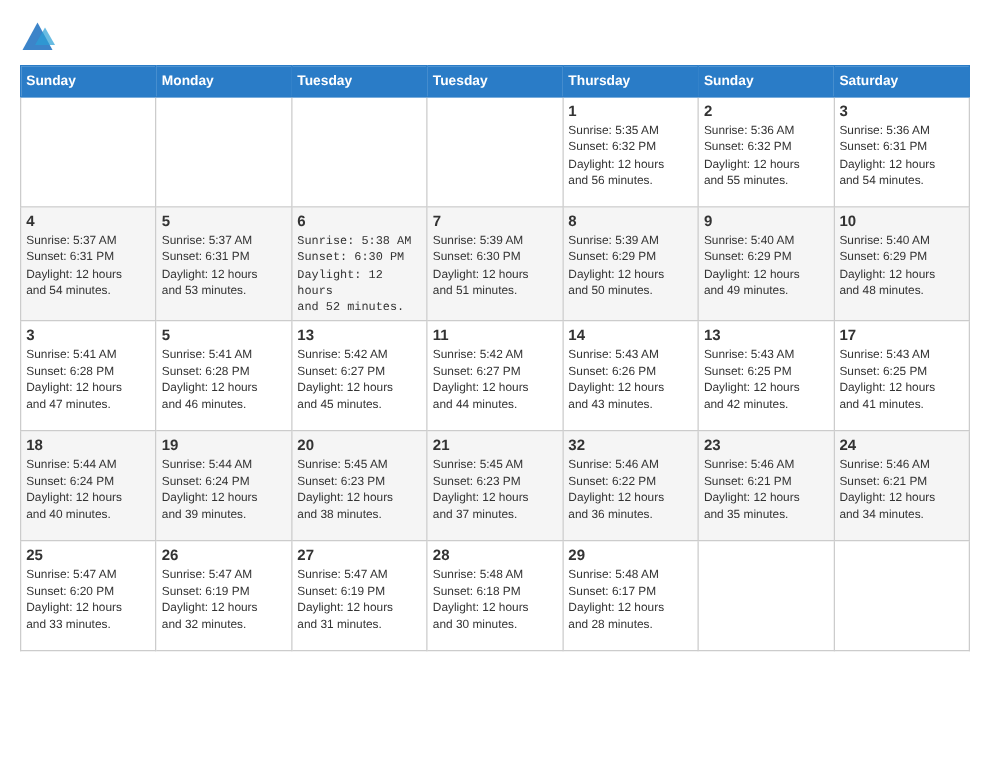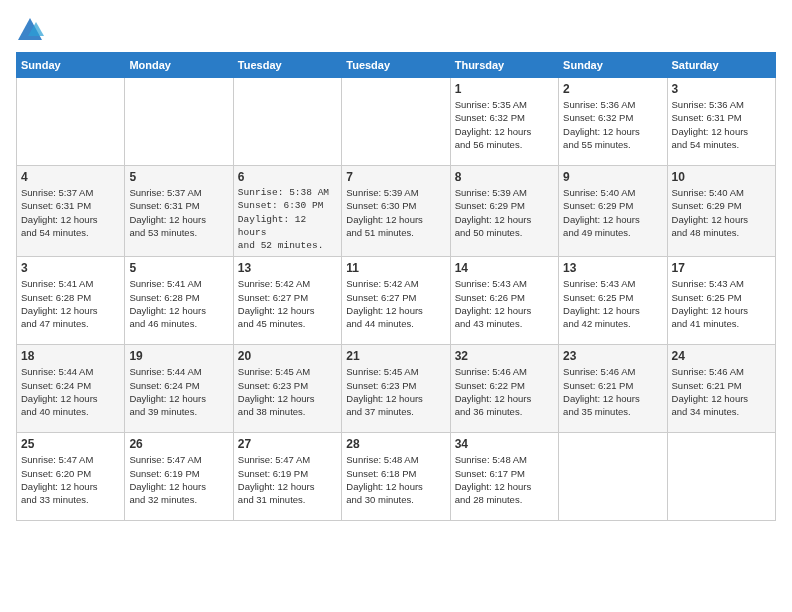--- a/index.html
+++ b/index.html
@@ -324,21 +324,21 @@
 and 31 minutes.</div>
         </td>
         <td>
           <span class="day-num">28</span>
           <div class="day-info" style="white-space: pre-line;">Sunrise: 5:48 AM
 Sunset: 6:18 PM
 Daylight: 12 hours
 and 30 minutes.</div>
         </td>
         <td>
-          <span class="day-num">34</span>
+          <span class="day-num">29</span>
           <div class="day-info" style="white-space: pre-line;">Sunrise: 5:48 AM
 Sunset: 6:17 PM
 Daylight: 12 hours
 and 28 minutes.</div>
         </td>
         <td class="empty-cell"></td>
         <td class="empty-cell"></td>
       </tr>
     </tbody>
 </table>

